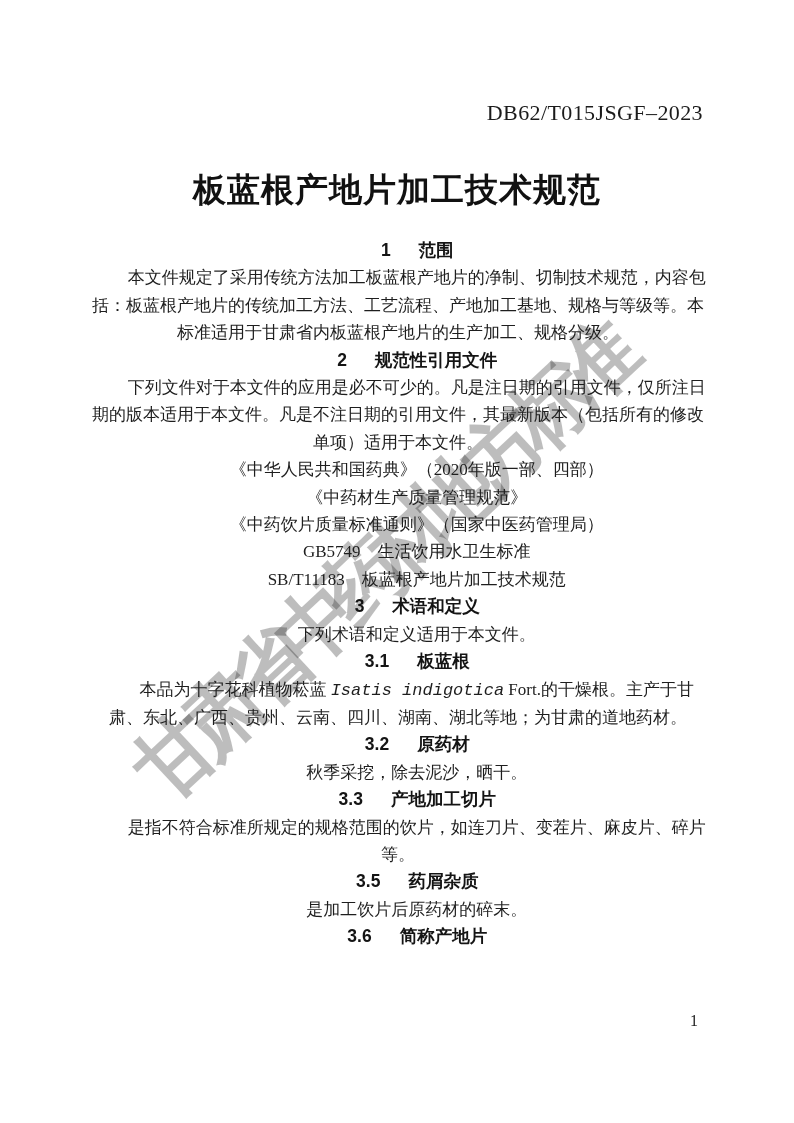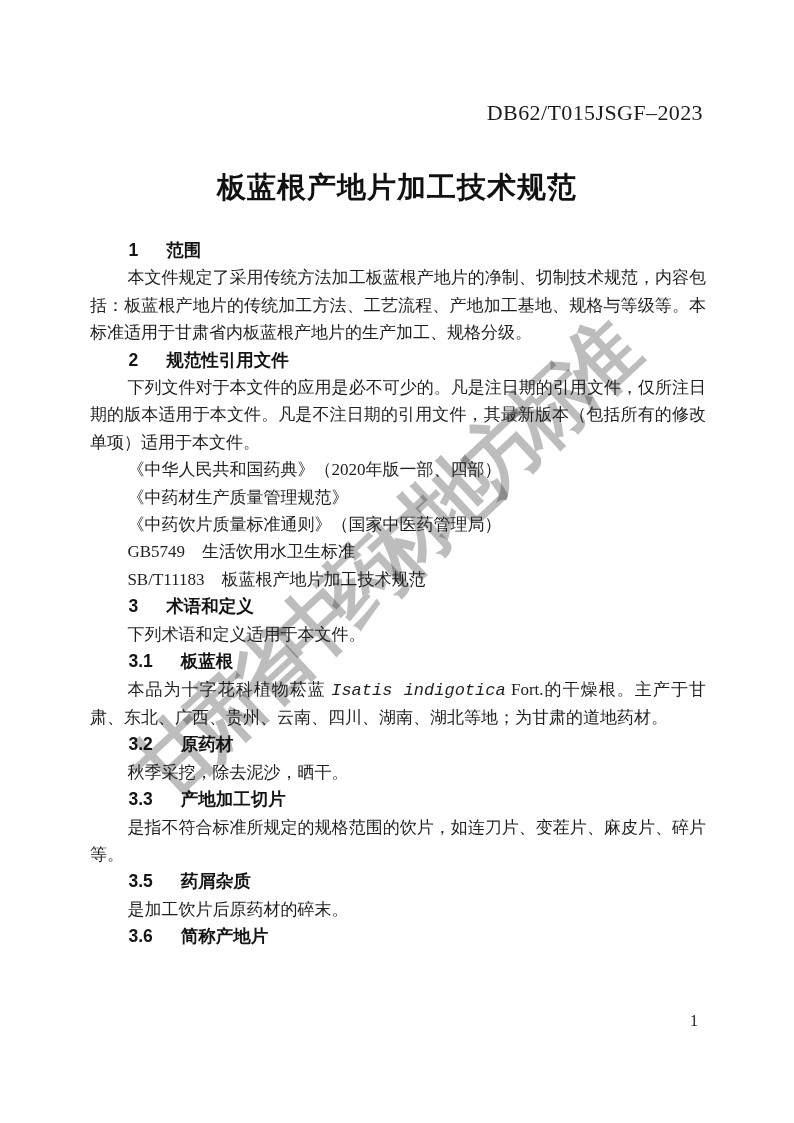--- a/index.html
+++ b/index.html
@@ -37,37 +37,37 @@
     z-index: 1;
   }
   .doc-title {
     position: absolute;
     top: 168px;
     left: 0;
     width: 100%;
     text-align: center;
     font-family: "Liberation Sans", "DejaVu Sans", sans-serif;
     font-weight: 700;
-    font-size: 29px;
+    font-size: 33px;
     letter-spacing: 1px;
     color: #111111;
     z-index: 1;
   }
   .content {
     position: absolute;
     left: 90px;
     top: 237px;
     width: 616px;
     font-size: 17px;
     line-height: 27.4px;
     text-align: justify;
     word-break: break-all;
     z-index: 1;
   }
-  .content p { margin: 0; text-indent: 2.2em; }
+  .content p { margin: 0; text-indent: 2.2em; text-align: center; }
   .sec-h, .term-h {
     font-family: "Liberation Sans", "DejaVu Sans", sans-serif;
     font-weight: 700;
     font-size: 17.5px;
     text-align: left;
     color: #141414;
   }
   .h-num { margin-right: 1.6em; }
   .latin { font-style: italic; font-family: Liberation Mono, monospace; }
   .page-num {

